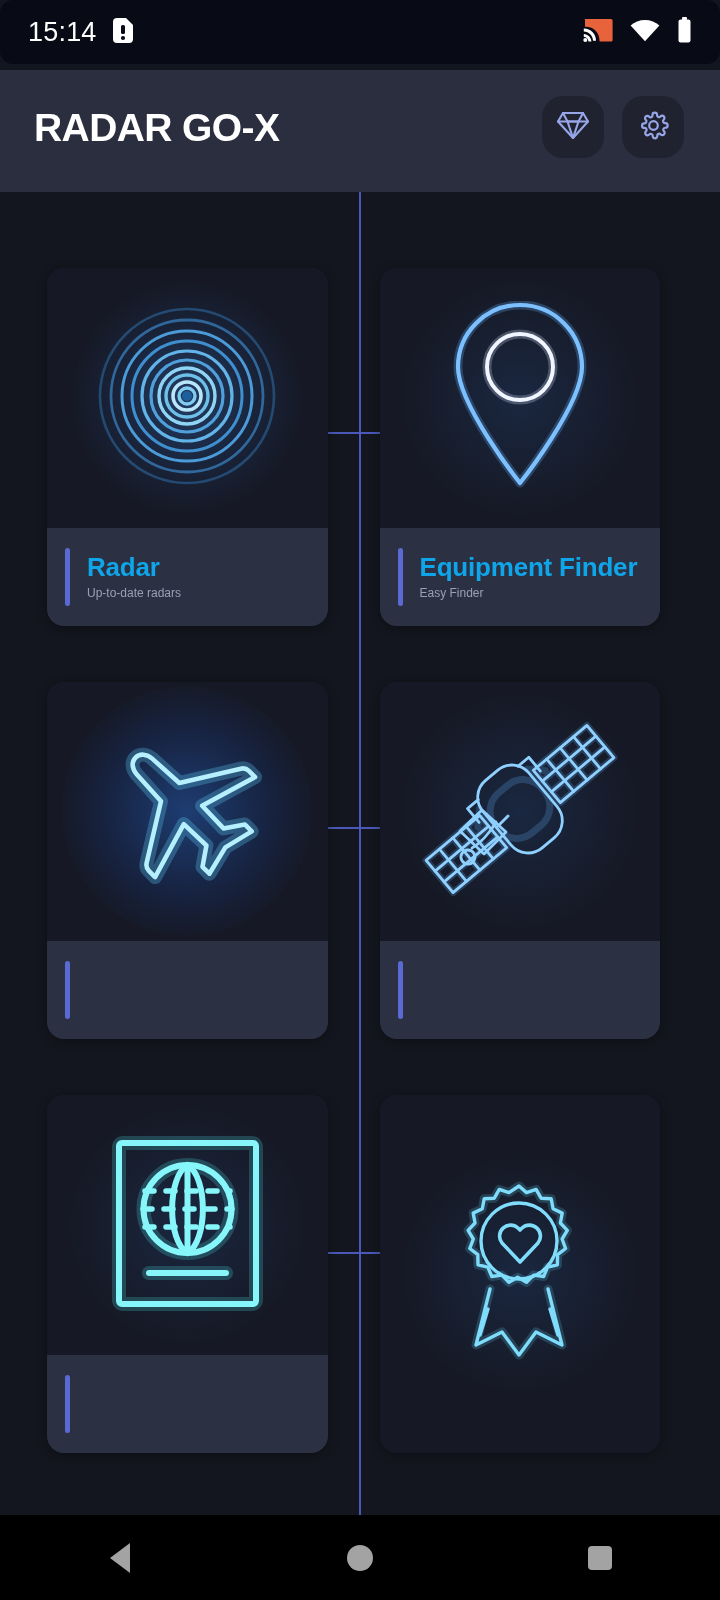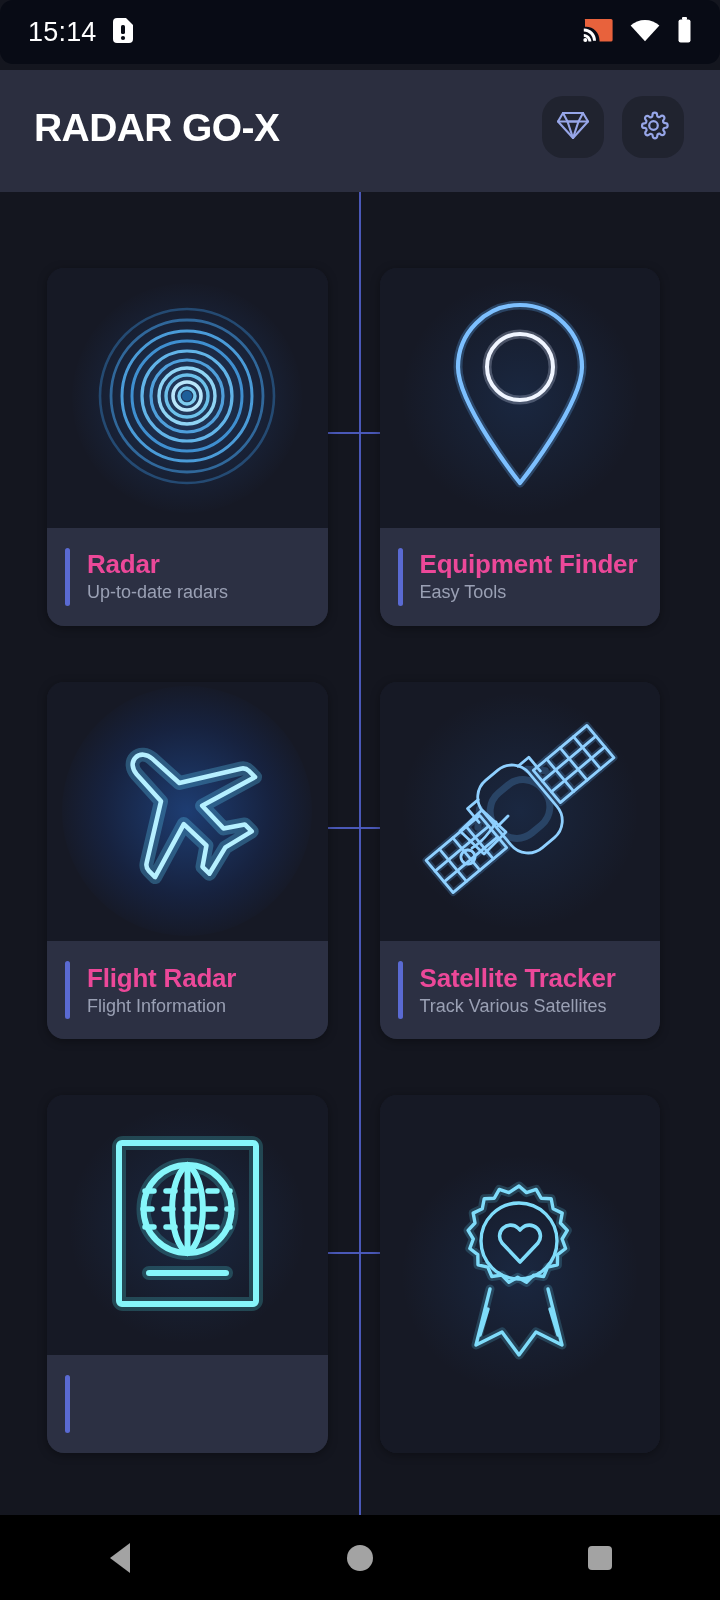--- a/index.html
+++ b/index.html
@@ -173,30 +173,30 @@
     margin-right: 17px;
   }
   .foot-text {
     display: flex;
     flex-direction: column;
     justify-content: center;
     gap: 5px;
     min-width: 0;
   }
   .card-title {
-    color: #ec4899;
+    color: #0ea5e9;
     font-size: 26px;
     font-weight: bold;
     line-height: 1.05;
     letter-spacing: -0.2px;
     white-space: nowrap;
   }
   .card-sub {
     color: #9aa0b4;
-    font-size: 18px;
+    font-size: 12px;
     line-height: 1.05;
     white-space: nowrap;
   }
 
   
   .halo {
     position: absolute;
     border-radius: 50%;
     pointer-events: none;
   }
@@ -367,43 +367,39 @@
               <circle cx="90" cy="66" r="33" stroke="#dfe9ff" stroke-width="9" opacity="0.25"></circle>
               <circle cx="90" cy="66" r="33" stroke="#f0f5ff" stroke-width="4"></circle>
             </g>
           </svg>
         </span>
       </div>
       <div class="card-foot">
         <div class="accent-bar"></div>
         <div class="foot-text">
           <div class="card-title">Equipment Finder</div>
-          <div class="card-sub">Easy Tools</div>
+          <div class="card-sub">Easy Finder</div>
         </div>
       </div>
     </div>
 
     <div class="card">
       <div class="card-art">
         <div class="halo halo-plane"></div>
         <span class="ic" style="position:relative;">
           <svg width="175" height="175" viewBox="0 0 100 100">
             <g transform="rotate(-45 50 50)" fill="none" stroke-linejoin="round" stroke-linecap="round">
               <path d="M50 8 c3.6 0 6 3.2 6.3 7.2 L57.4 36 L88 55 c1.6 1 2.4 2.4 2.4 4.2 v5 L57.4 54.4 l-0.5 17.8 l10.2 7 v5.6 L50 80.6 L32.9 84.8 v-5.6 l10.2 -7 l-0.5 -17.8 L9.6 64.2 v-5 c0 -1.8 0.8 -3.2 2.4 -4.2 L42.6 36 L43.7 15.2 C44 11.2 46.4 8 50 8 Z" stroke="#58c8ef" stroke-width="8" opacity="0.3"></path>
               <path d="M50 8 c3.6 0 6 3.2 6.3 7.2 L57.4 36 L88 55 c1.6 1 2.4 2.4 2.4 4.2 v5 L57.4 54.4 l-0.5 17.8 l10.2 7 v5.6 L50 80.6 L32.9 84.8 v-5.6 l10.2 -7 l-0.5 -17.8 L9.6 64.2 v-5 c0 -1.8 0.8 -3.2 2.4 -4.2 L42.6 36 L43.7 15.2 C44 11.2 46.4 8 50 8 Z" stroke="#b6f0ff" stroke-width="2.6"></path>
             </g>
           </svg>
         </span>
       </div>
       <div class="card-foot">
         <div class="accent-bar"></div>
-        <div class="foot-text">
-          <div class="card-title">Flight Radar</div>
-          <div class="card-sub">Flight Information</div>
-        </div>
       </div>
     </div>
 
     <div class="card">
       <div class="card-art">
         <div class="halo halo-soft"></div>
         <span class="ic" style="position:relative;">
           <svg width="200" height="190" viewBox="0 0 200 190">
             <defs>
               <g id="panelgrid">
@@ -439,24 +435,20 @@
               <path d="M86 118 L64 140 L40 117 L62 96 Z"></path>
               <path d="M76 108 C76 108 66 126 52 134"></path>
               <path d="M48 136 a7 7 0 1 1 -0.1 0"></path>
               <path d="M88 102 L78 112"></path>
             </g>
           </svg>
         </span>
       </div>
       <div class="card-foot">
         <div class="accent-bar"></div>
-        <div class="foot-text">
-          <div class="card-title">Satellite Tracker</div>
-          <div class="card-sub">Track Various Satellites</div>
-        </div>
       </div>
     </div>
 
     <div class="card">
       <div class="card-art">
         <div class="halo halo-soft"></div>
         <span class="ic" style="position:relative;">
           <svg width="165" height="185" viewBox="0 0 165 185">
             <g fill="none" stroke-linejoin="round" stroke-linecap="round">
               <g stroke="#4fe3e8" stroke-width="14" opacity="0.22">

